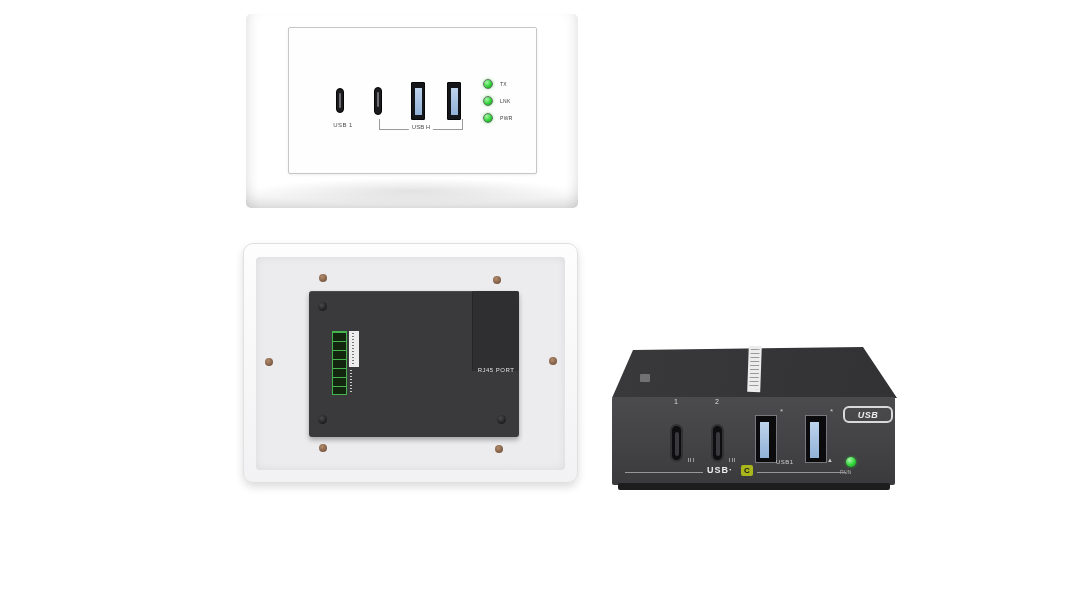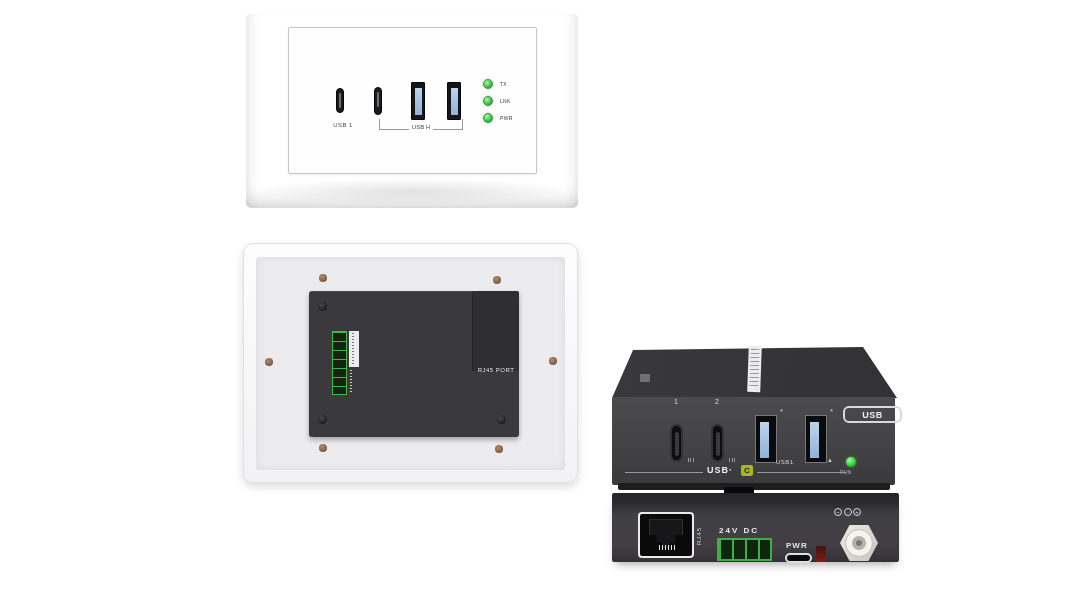--- a/index.html
+++ b/index.html
@@ -67,21 +67,21 @@
     background-size:9px 40px; background-position:2px 3px; background-repeat:no-repeat; }
   .devA-brandmark { left:28px; top:36px; width:10px; height:8px; background:#7b7a7e; border-radius:1px; opacity:0.85; }
   .port-num { width:12px; text-align:center; font-size:7px; color:#dcdcdc; }
   .devA .usbc-port { width:13px; height:38px; background:#0e0e10; border:2px solid #323235; border-radius:7px; }
   .devA .usbc-port::after { content:""; position:absolute; left:50%; top:6px; transform:translateX(-50%); width:4px; height:24px; background:#3a3a3e; border-radius:2px; }
   .devA .usba-port { width:22px; height:48px; background:#0b0b0d; border:1px solid #78787c; }
   .devA .usba-port .usba-tongue { left:4px; top:6px; width:9px; height:36px; }
   .mini-mark { font-size:8px; color:#c9c9c9; line-height:8px; }
   .dots-icon { width:7px; height:4px; background:repeating-linear-gradient(90deg,#9a9a9a 0 1px, transparent 1px 2.5px); }
   .devA-label { font-size:6px; color:#cdcdcd; letter-spacing:0.5px; }
-  .usb-badge { left:231px; top:68px; width:59px; height:17px; border:2px solid #d9d9d9; border-radius:6px; display:flex; align-items:center; justify-content:center; font-size:9px; font-weight:bold; color:#ececec; letter-spacing:0.5px; }
+  .usb-badge { left:231px; top:68px; width:50px; height:17px; border:2px solid #d9d9d9; border-radius:6px; display:flex; align-items:center; justify-content:center; font-size:9px; font-weight:bold; color:#ececec; letter-spacing:0.5px;font-style:italic; }
   .devA-led { left:234px; top:119px; width:10px; height:10px; border-radius:50%; background:radial-gradient(circle at 35% 30%, #a9f7a9, #2fd437 55%, #179420); box-shadow:0 0 3px rgba(47,212,55,0.7); }
   .devA-led-label { left:228px; top:131px; font-size:5px; color:#b3b3b3; letter-spacing:0.3px; }
   .bottom-line { height:1px; background:#97979a; top:134px; }
   .usbc-text { left:95px; top:127px; font-size:9px; font-weight:bold; color:#ececec; letter-spacing:1px; }
   .c-box { left:129px; top:127px; width:12px; height:11px; background:#a9b61c; color:#141414; font-size:8px; font-weight:bold; display:flex; align-items:center; justify-content:center; border-radius:2px; }
 
   
   .devB { left:612px; top:487px; width:287px; height:80px; }
   .devB-notch { left:112px; top:0; width:30px; height:10px; background:#0a0a0b; border-radius:2px 2px 0 0; }
   .devB-panel { left:0; top:6px; width:287px; height:69px; border-radius:2px;
@@ -189,41 +189,14 @@
     <div class="abs usb-badge">USB</div>
     <div class="abs devA-led"></div>
     <div class="abs devA-led-label">RUN</div>
 
     <div class="abs bottom-line" style="left:13px; width:78px;"></div>
     <div class="abs usbc-text">USB·</div>
     <div class="abs c-box">C</div>
     <div class="abs bottom-line" style="left:145px; width:89px;"></div>
   </div>
 
-  <div class="abs devB">
-    <div class="abs devB-notch"></div>
-    <div class="abs devB-panel">
-
-      <div class="abs rj45">
-        <div class="abs rj45-inner"></div>
-        <div class="abs rj45-pins"></div>
-      </div>
-      <div class="abs rj45-vert">RJ45</div>
-
-      <div class="abs dc-label">24V DC</div>
-      <div class="abs term4"></div>
-
-      <div class="abs pwr-label">PWR</div>
-      <div class="abs usbc-pill"></div>
-      <div class="abs red-comp"></div>
-
-      <div class="abs pol" style="left:222px;">−</div>
-      <div class="abs pol" style="left:232px;">·</div>
-      <div class="abs pol" style="left:241px;">+</div>
-
-      <div class="abs dc-hex"></div>
-      <div class="abs dc-ring"></div>
-      <div class="abs dc-mid"></div>
-      <div class="abs dc-hole"></div>
-    </div>
-  </div>
 
 </div>
 
 </body></html>

